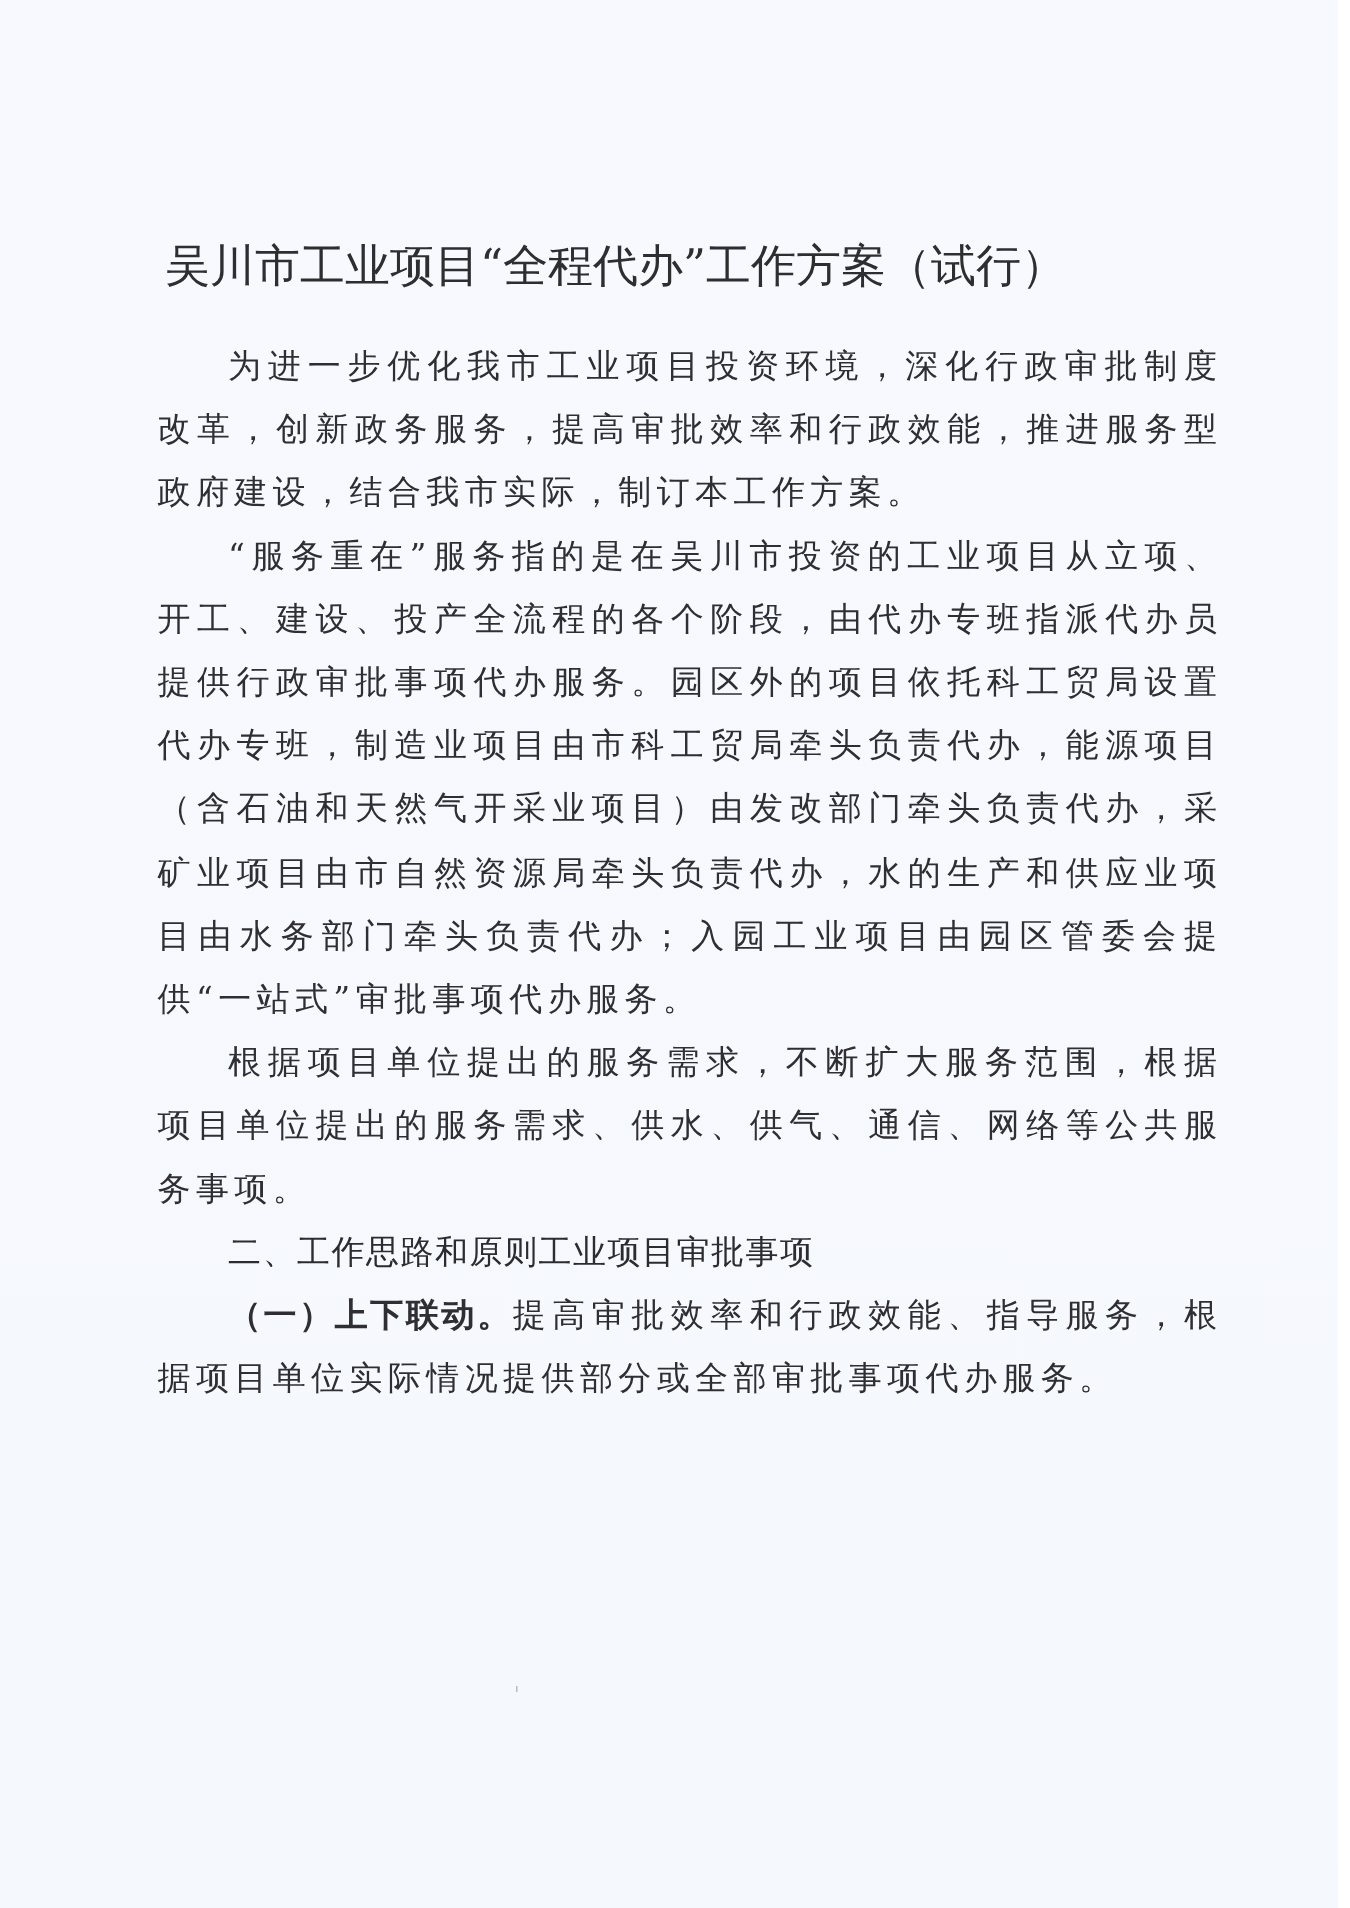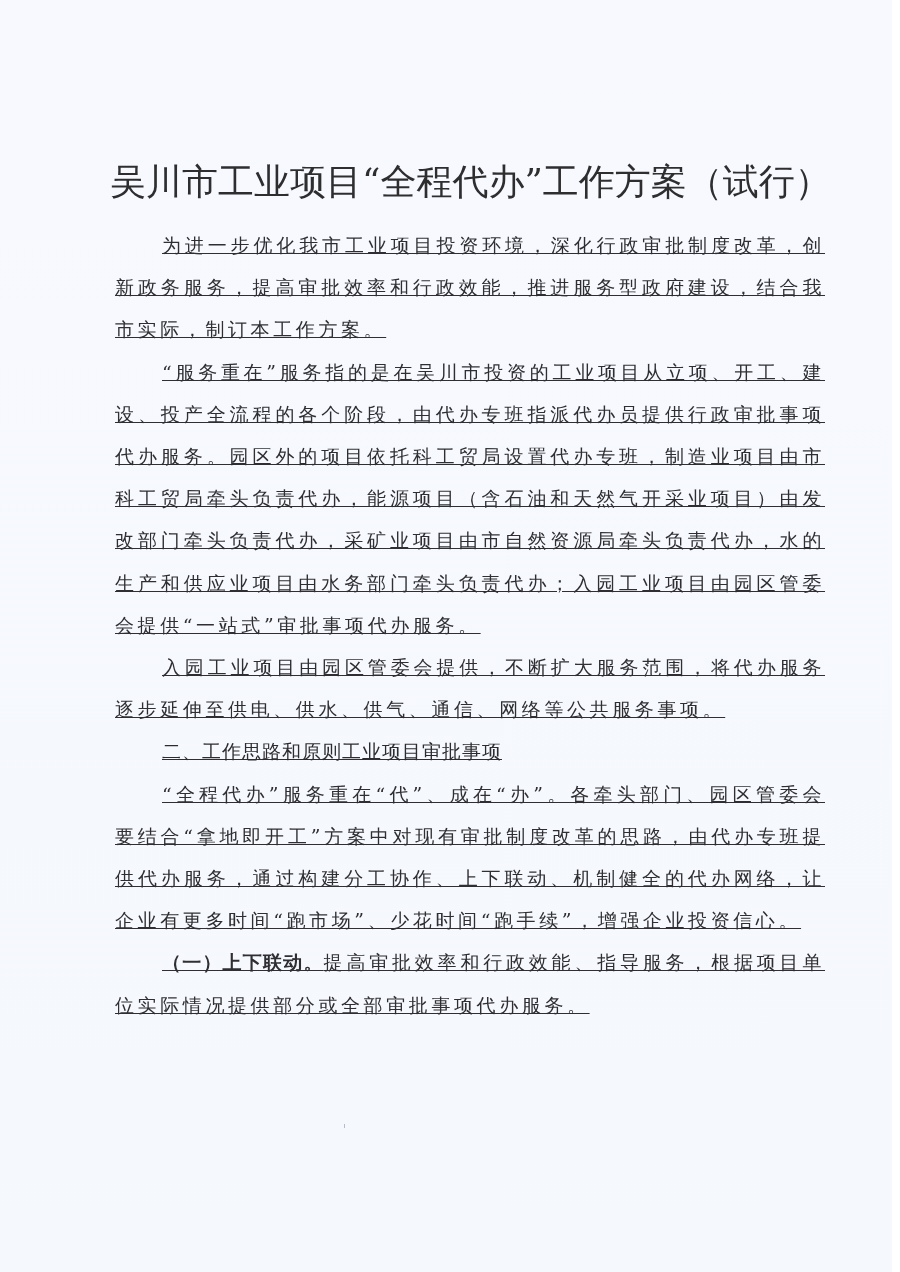--- a/index.html
+++ b/index.html
@@ -25,39 +25,38 @@
     right: 0; top: 0;
     width: 8px; height: 1272px;
     background: #ffffff;
   }
   .title {
     position: absolute;
     left: 110px;
     top: 136px;
     width: 700px;
     font-family: "DejaVu Serif", "Liberation Serif", serif;
-    font-size: 36px;
+    font-size: 30px;
     line-height: 44px;
     color: #2e2e30;
     letter-spacing: 0px;
     white-space: nowrap;
     font-weight: normal;
   }
   .body-text {
     position: absolute;
-    left: 115px;
+    left: 105px;
     width: 710px;
     font-family: "DejaVu Serif", "Liberation Serif", serif;
-    font-size: 19px;
+    font-size: 22px;
     line-height: 42.2px;
     color: #2f2f33;
     letter-spacing: 3.6px;
     text-align: justify;
     text-align-last: left;
-    text-decoration: underline;
   }
   .para {
     margin: 0;
     text-indent: 47px;
   }
   .heading {
     margin: 0;
     text-indent: 47px;
     font-family: "DejaVu Sans", "Liberation Sans", sans-serif;
     letter-spacing: 1px;
@@ -79,21 +78,20 @@
 
 <div class="page">
   <div class="edge-right"></div>
 
   <h1 class="title">吴川市工业项目“全程代办”工作方案（试行）</h1>
 
   <div class="body-text" style="top:224px;">
     <p class="para">为进一步优化我市工业项目投资环境，深化行政审批制度改革，创新政务服务，提高审批效率和行政效能，推进服务型政府建设，结合我市实际，制订本工作方案。</p>
 
     <p class="para">“服务重在”服务指的是在吴川市投资的工业项目从立项、开工、建设、投产全流程的各个阶段，由代办专班指派代办员提供行政审批事项代办服务。园区外的项目依托科工贸局设置代办专班，制造业项目由市科工贸局牵头负责代办，能源项目（含石油和天然气开采业项目）由发改部门牵头负责代办，采矿业项目由市自然资源局牵头负责代办，水的生产和供应业项目由水务部门牵头负责代办；入园工业项目由园区管委会提供“一站式”审批事项代办服务。</p>
-    <p class="para">入园工业项目由园区管委会提供，不断扩大服务范围，将代办服务逐步延伸至供电、供水、供气、通信、网络等公共服务事项。</p>
+    <p class="para">根据项目单位提出的服务需求，不断扩大服务范围，根据项目单位提出的服务需求、供水、供气、通信、网络等公共服务事项。</p>
 
     <p class="heading">二、工作思路和原则工业项目审批事项</p>
-    <p class="para">“全程代办”服务重在“代”、成在“办”。各牵头部门、园区管委会要结合“拿地即开工”方案中对现有审批制度改革的思路，由代办专班提供代办服务，通过构建分工协作、上下联动、机制健全的代办网络，让企业有更多时间“跑市场”、少花时间“跑手续”，增强企业投资信心。</p>
     <p class="para"><span class="bold-lead">（一）上下联动。</span><span>提高审批效率和行政效能、指导服务，根据项目单位实际情况提供部分或全部审批事项代办服务。</span></p>
   </div>
 
   <div class="speck" style="left:344px; top:1124px;"></div>
 </div>
 
 </body></html>

